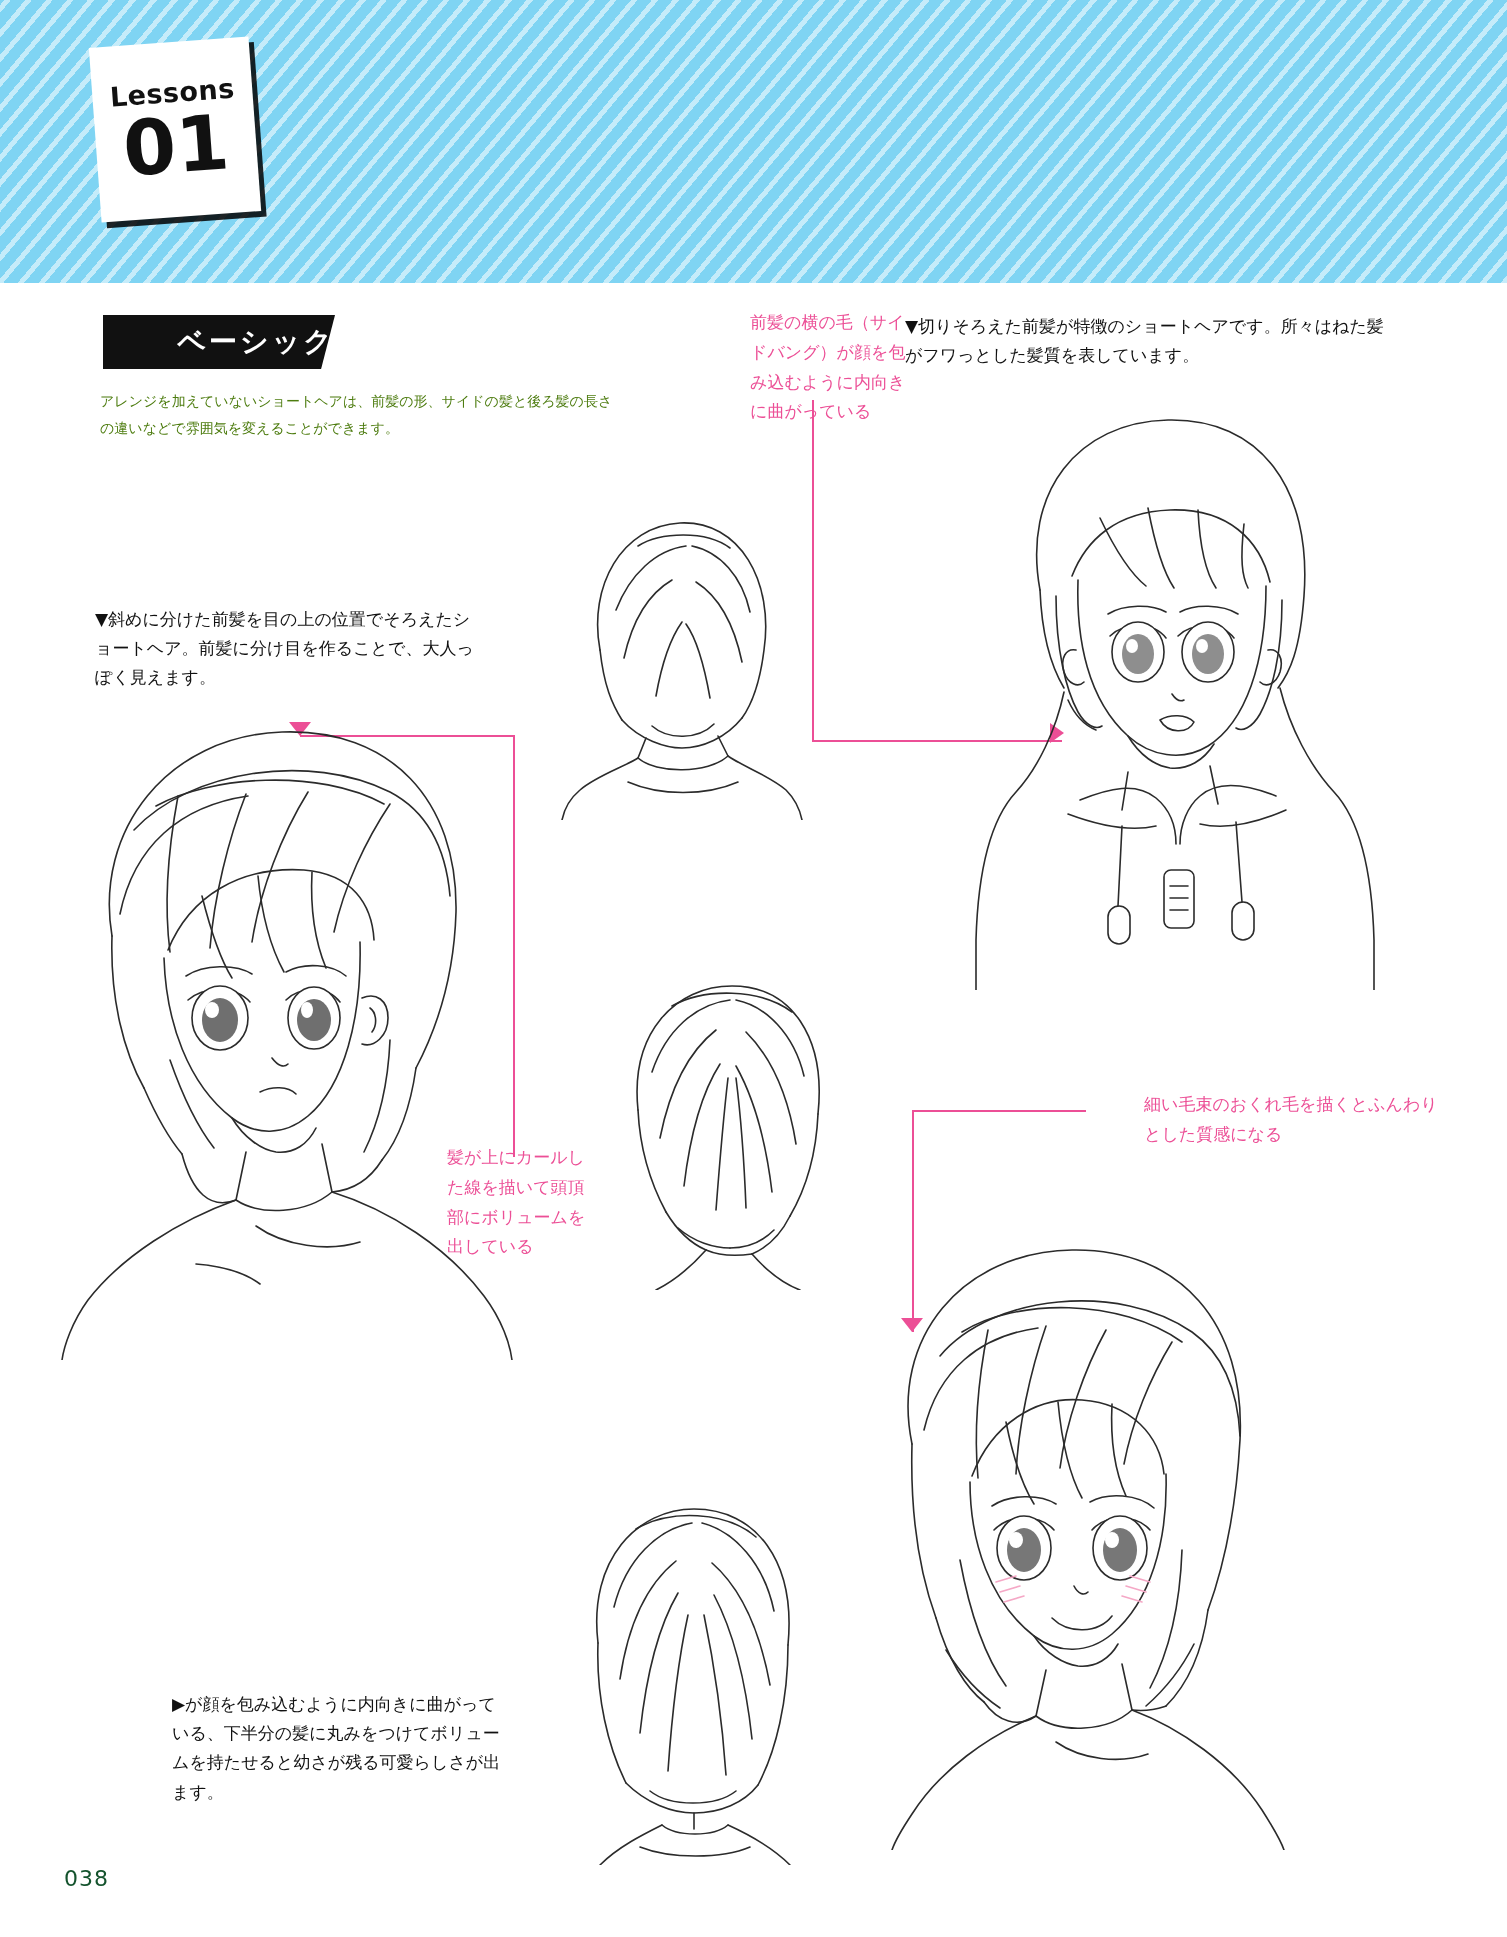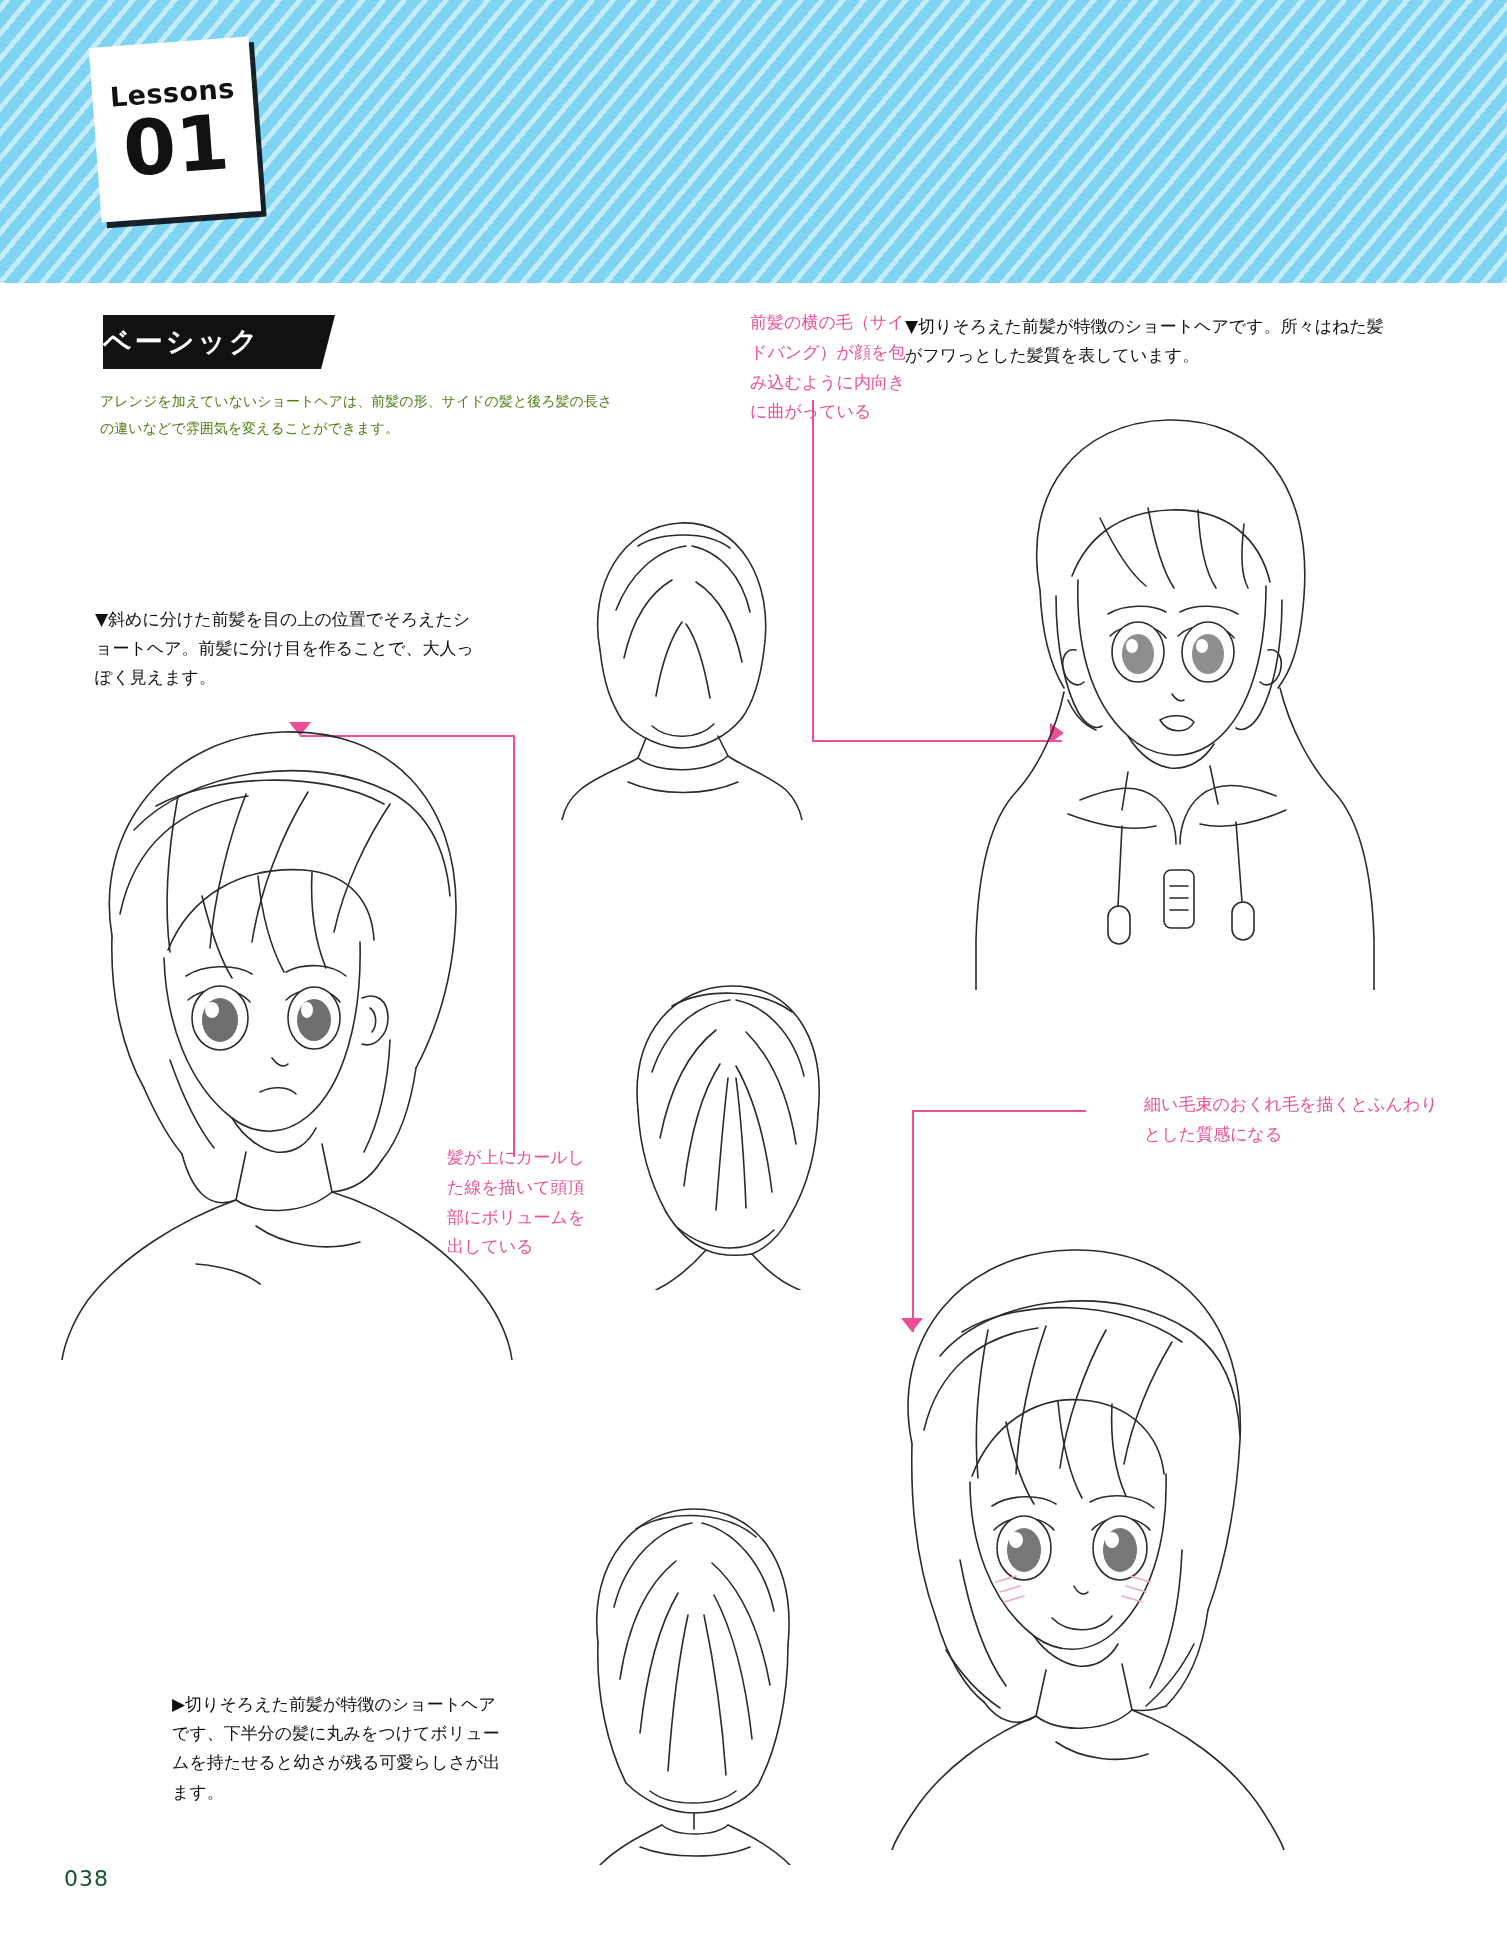--- a/index.html
+++ b/index.html
@@ -95,21 +95,21 @@
   
   .basic-tag {
     position: absolute;
     left: 103px;
     top: 315px;
     width: 232px;
     height: 54px;
     background: #111;
     display: flex;
     align-items: center;
-    justify-content: flex-start;
+    justify-content: flex-end;
     clip-path: polygon(0 0, 100% 0, 94% 100%, 0% 100%);
   }
   .basic-tag span {
     color: #fff;
     font-weight: bold;
     font-size: 28px;
     letter-spacing: 3px;
   }
 
   .basic-desc {
@@ -235,21 +235,21 @@
   </div>
 </div>
 
 <div class="basic-tag">
   <span>ベーシック</span>
 </div>
 <div class="basic-desc">アレンジを加えていないショートヘアは、前髪の形、サイドの髪と後ろ髪の長さの違いなどで雰囲気を変えることができます。</div>
 
 <div class="cap cap-top-right">▼切りそろえた前髪が特徴のショートヘアです。所々はねた髪がフワっとした髪質を表しています。</div>
 <div class="cap cap-left-mid">▼斜めに分けた前髪を目の上の位置でそろえたショートヘア。前髪に分け目を作ることで、大人っぽく見えます。</div>
-<div class="cap cap-bottom-left">▶切りそろえた前髪が特徴のショートヘアです、下半分の髪に丸みをつけてボリュームを持たせると幼さが残る可愛らしさが出ます。</div>
+<div class="cap cap-bottom-left">▶が顔を包み込むように内向きに曲がっている、下半分の髪に丸みをつけてボリュームを持たせると幼さが残る可愛らしさが出ます。</div>
 
 <div class="note note-sidebang">前髪の横の毛（サイドバング）が顔を包み込むように内向きに曲がっている</div>
 <div class="note note-curl">髪が上にカールした線を描いて頭頂部にボリュームを出している</div>
 <div class="note note-wispy">細い毛束のおくれ毛を描くとふんわりとした質感になる</div>
 
 <div class="leader lead-1"></div>
 <div class="leader lead-2"></div>
 <div class="leader lead-3"></div>
 
 <div class="arrow arrow-down ar-1"></div>

